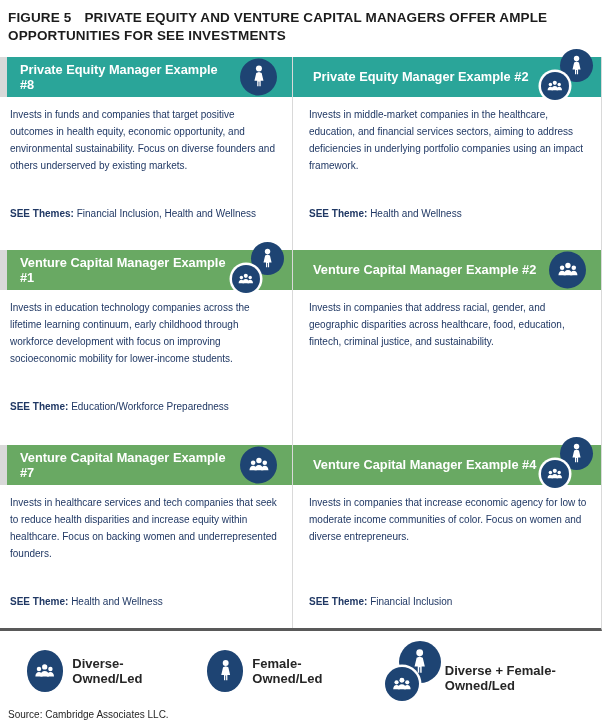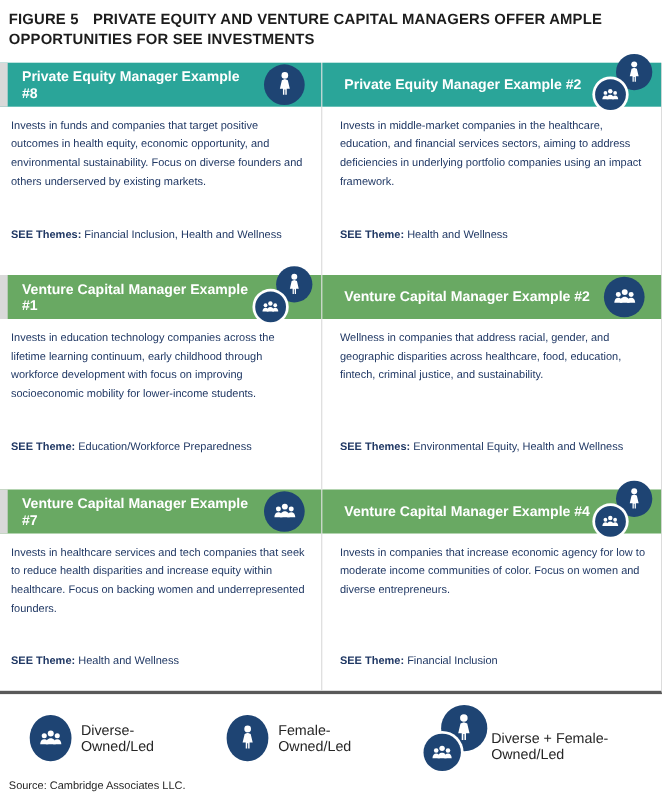--- a/index.html
+++ b/index.html
@@ -85,20 +85,21 @@
   .combo .big{position:absolute;top:0;right:0;width:33px;height:33px;}
   .combo .small{
     position:absolute;bottom:3px;left:0;width:28px;height:28px;
     box-shadow:0 0 0 2.5px #ffffff;
   }
   
   .legend{
     display:flex;align-items:center;
     margin:10px 0 0 27px;
     height:60px;
+    font-weight:bold;
   }
   .legend-item{display:flex;align-items:center;}
   .legend-item + .legend-item{margin-left:30px;}
   .legend-item .single{width:42px;height:42px;}
   .legend-item .label{margin-left:9px;font-size:13px;color:#262626;}
   .legend .combo.lg{width:64px;height:60px;}
   .combo.lg .big{width:42px;height:42px;}
   .combo.lg .small{width:34px;height:34px;bottom:0;}
   .legend-item.third .label{margin-left:4px;margin-top:14px;}
   .source{
@@ -191,22 +192,21 @@
               <circle cx="6.6" cy="10.4" r="2.1"></circle>
               <path d="M3.2 17.4 c0 -2.6 1.5 -4.2 3.4 -4.2 c1.9 0 3.4 1.6 3.4 4.2 Z"></path>
               <circle cx="17.4" cy="10.4" r="2.1"></circle>
               <path d="M14 17.4 c0 -2.6 1.5 -4.2 3.4 -4.2 c1.9 0 3.4 1.6 3.4 4.2 Z"></path>
               <circle cx="12" cy="8.4" r="2.5"></circle>
               <path d="M7.9 17.4 c0 -3.2 1.8 -5 4.1 -5 c2.3 0 4.1 1.8 4.1 5 Z"></path>
             </svg>
           </span>
         </div>
         <div class="card-body">
-          <div class="desc">Wellness in companies that address racial, gender, and geographic disparities across healthcare, food, education, fintech, criminal justice, and sustainability.</div>
-          <div class="see"><b>SEE Themes:</b> Environmental Equity, Health and Wellness</div>
+          <div class="desc">Invests in companies that address racial, gender, and geographic disparities across healthcare, food, education, fintech, criminal justice, and sustainability.</div>
         </div>
       </div>
       <div class="card left vc">
         <div class="card-header">
           <span class="htitle">Venture Capital Manager Example #7</span>
           <span class="circle single hicon">
             <svg viewBox="0 0 24 24" xmlns="http://www.w3.org/2000/svg">
               <circle cx="6.6" cy="10.4" r="2.1"></circle>
               <path d="M3.2 17.4 c0 -2.6 1.5 -4.2 3.4 -4.2 c1.9 0 3.4 1.6 3.4 4.2 Z"></path>
               <circle cx="17.4" cy="10.4" r="2.1"></circle>

